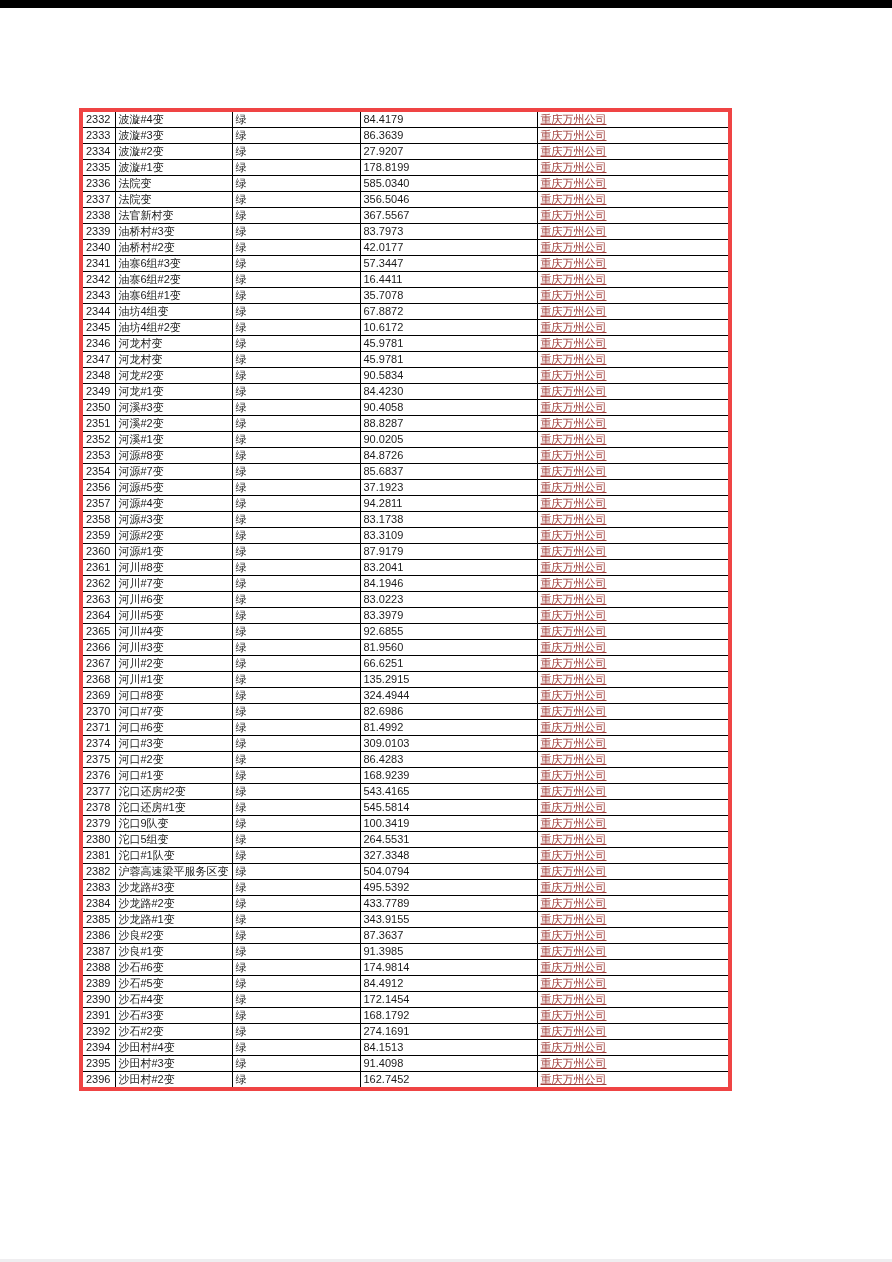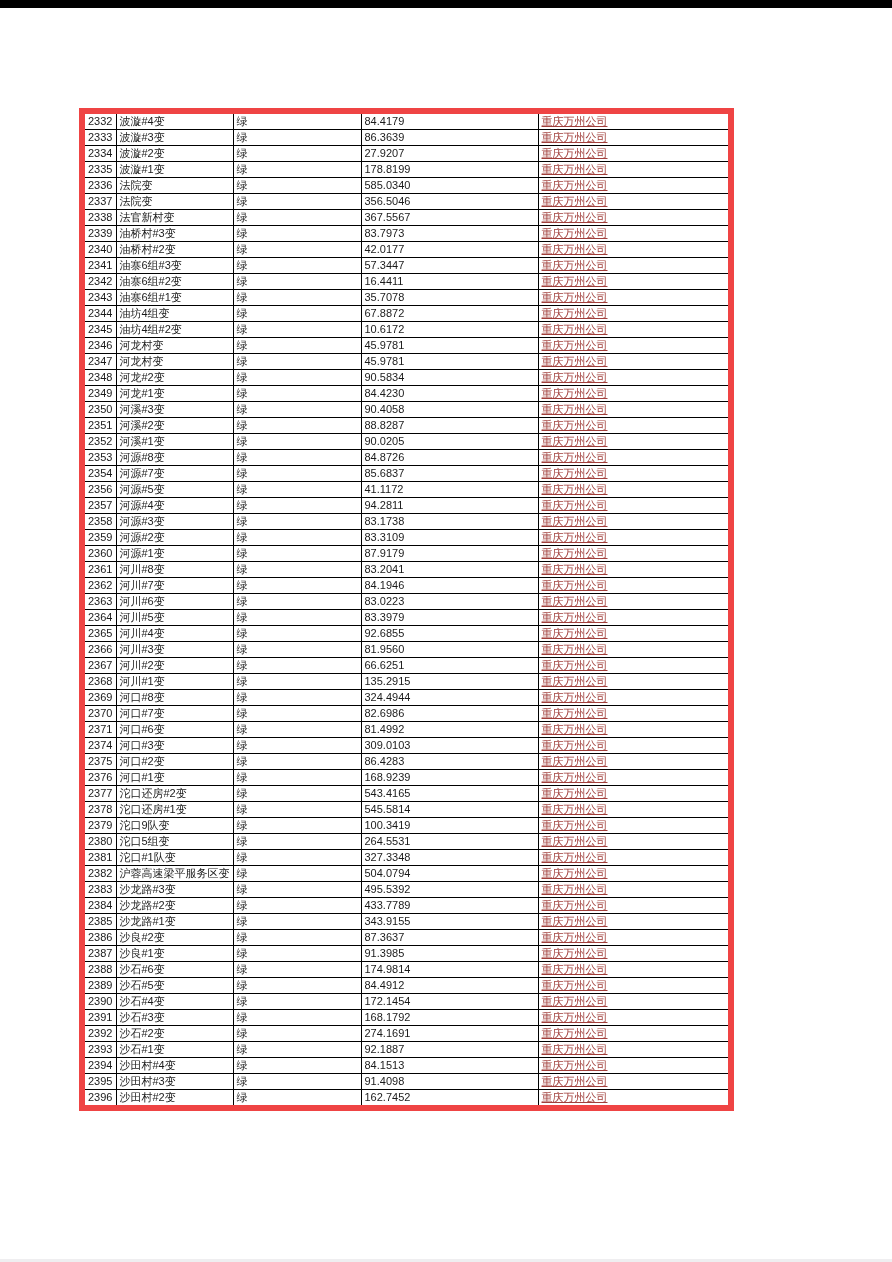--- a/index.html
+++ b/index.html
@@ -31,21 +31,21 @@
     height: 3px;
     background: #efeef0;
   }
   table.data-table {
     position: absolute;
     top: 108px;
     left: 79px;
     width: 649px;
     border-collapse: collapse;
     table-layout: fixed;
-    border: 6px solid #ef4444;
+    border: 4px solid #ef4444;
   }
   table.data-table td {
     border: 1px solid #000000;
     font-size: 11px;
     line-height: 15px;
     height: 15px;
     padding: 0 1px 0 3px;
     white-space: nowrap;
     overflow: hidden;
     color: #1a1a1a;
@@ -234,21 +234,21 @@
           <td>2354</td>
           <td>河源#7变</td>
           <td>绿</td>
           <td>85.6837</td>
           <td class="company-cell" style="color: rgb(161, 63, 59);">重庆万州公司</td>
         </tr>
         <tr>
           <td>2356</td>
           <td>河源#5变</td>
           <td>绿</td>
-          <td>41.1172</td>
+          <td>37.1923</td>
           <td class="company-cell" style="color: rgb(161, 63, 59);">重庆万州公司</td>
         </tr>
         <tr>
           <td>2357</td>
           <td>河源#4变</td>
           <td>绿</td>
           <td>94.2811</td>
           <td class="company-cell" style="color: rgb(161, 63, 59);">重庆万州公司</td>
         </tr>
         <tr>
@@ -473,27 +473,20 @@
           <td>沙石#3变</td>
           <td>绿</td>
           <td>168.1792</td>
           <td class="company-cell" style="color: rgb(161, 63, 59);">重庆万州公司</td>
         </tr>
         <tr>
           <td>2392</td>
           <td>沙石#2变</td>
           <td>绿</td>
           <td>274.1691</td>
-          <td class="company-cell" style="color: rgb(161, 63, 59);">重庆万州公司</td>
-        </tr>
-        <tr>
-          <td>2393</td>
-          <td>沙石#1变</td>
-          <td>绿</td>
-          <td>92.1887</td>
           <td class="company-cell" style="color: rgb(161, 63, 59);">重庆万州公司</td>
         </tr>
         <tr>
           <td>2394</td>
           <td>沙田村#4变</td>
           <td>绿</td>
           <td>84.1513</td>
           <td class="company-cell" style="color: rgb(161, 63, 59);">重庆万州公司</td>
         </tr>
         <tr>

